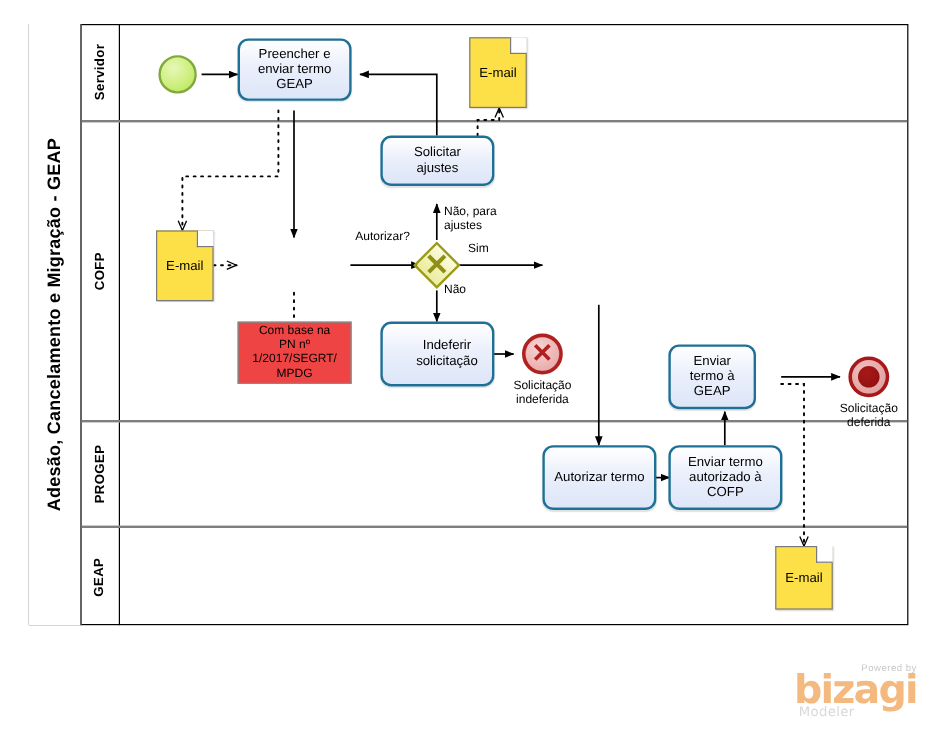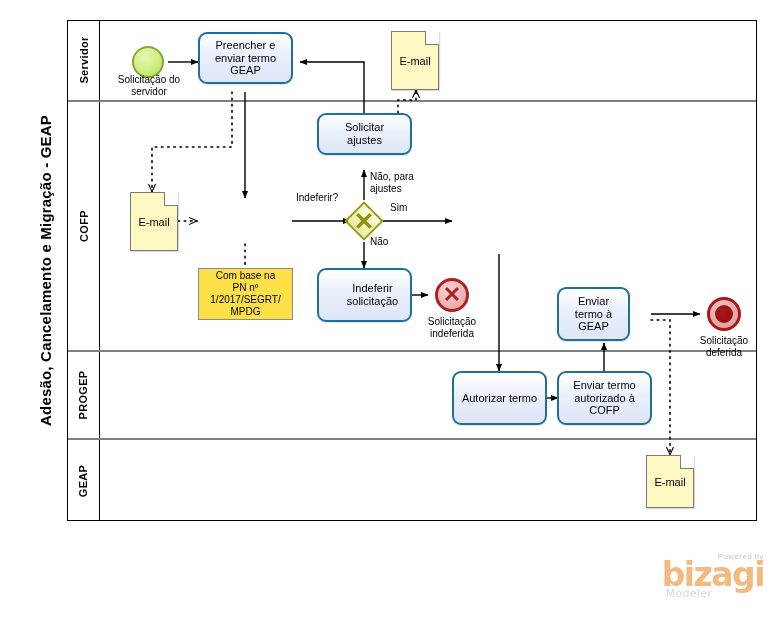--- a/index.html
+++ b/index.html
@@ -174,41 +174,41 @@
     font-size: 25px;
     font-weight: bold;
     color: #8f8f13;
     line-height: 1;
   }
 
   
   .doc {
     position: absolute;
     box-sizing: border-box;
-    background: #fef9c3;
+    background: #fde047;
     border: 1px solid #7a7a7a;
     display: flex;
     align-items: center;
     justify-content: center;
     font-size: 11px;
     color: #000000;
     box-shadow: 1px 1px 1px rgba(0,0,0,0.15);
   }
   .doc .fold {
     position: absolute;
     right: -1px; top: -1px;
     width: 13px; height: 13px;
     background: #ffffff;
     border-left: 1px solid #7a7a7a;
     border-bottom: 1px solid #7a7a7a;
   }
   .annotation-box {
     position: absolute;
     box-sizing: border-box;
-    background: #fde047;
+    background: #ef4444;
     border: 1px solid #8a8a8a;
     display: flex;
     align-items: center;
     justify-content: center;
     text-align: center;
     font-size: 10px;
     color: #000000;
     line-height: 1.2;
     padding: 2px 16px;
     white-space: pre-line;
@@ -344,22 +344,20 @@
 
       <path d="M398,113 L398,100 L416,100 L416,90" marker-end="url(#openarrow)"></path>
 
       <path d="M245,244 L245,268"></path>
 
       <path d="M651,320 L670,320 L670,455" marker-end="url(#openarrow)"></path>
     </g>
   </svg>
 
   <div class="start-event" style="left:132px; top:46px;"></div>
-  <div class="event-label" style="left:99px; top:74px; width:100px;">Solicitação do
-servidor</div>
 
   <div class="task" style="left:198px; top:32px; width:95px; height:52px;">
     <span style="white-space:pre-line;">Preencher e
 enviar termo
 GEAP</span>
   </div>
 
   <div class="doc" style="left:391px; top:31px; width:48px; height:59px;">
     <div class="fold"></div>
     <span>E-mail</span>
@@ -380,21 +378,21 @@
 
   <div class="task" style="left:317px; top:113px; width:95px; height:42px;">
     <span style="white-space:pre-line;">Solicitar
 ajustes</span>
   </div>
 
   <div class="gateway" style="left:344px; top:201px;">
     <div class="diamond"></div>
     <div class="gx">✕</div>
   </div>
-  <div class="flow-label" style="left:296px; top:192px;">Indeferir?</div>
+  <div class="flow-label" style="left:296px; top:192px;">Autorizar?</div>
   <div class="flow-label" style="left:390px; top:202px;">Sim</div>
   <div class="flow-label" style="left:370px; top:236px;">Não</div>
   <div class="flow-label" style="left:370px; top:171px; width:62px;">Não, para
 ajustes</div>
 
   <div class="task" style="left:317px; top:268px; width:95px; height:54px;">
     <span style="white-space:pre-line;margin-left:16px;">Indeferir
 solicitação</span>
   </div>
 

